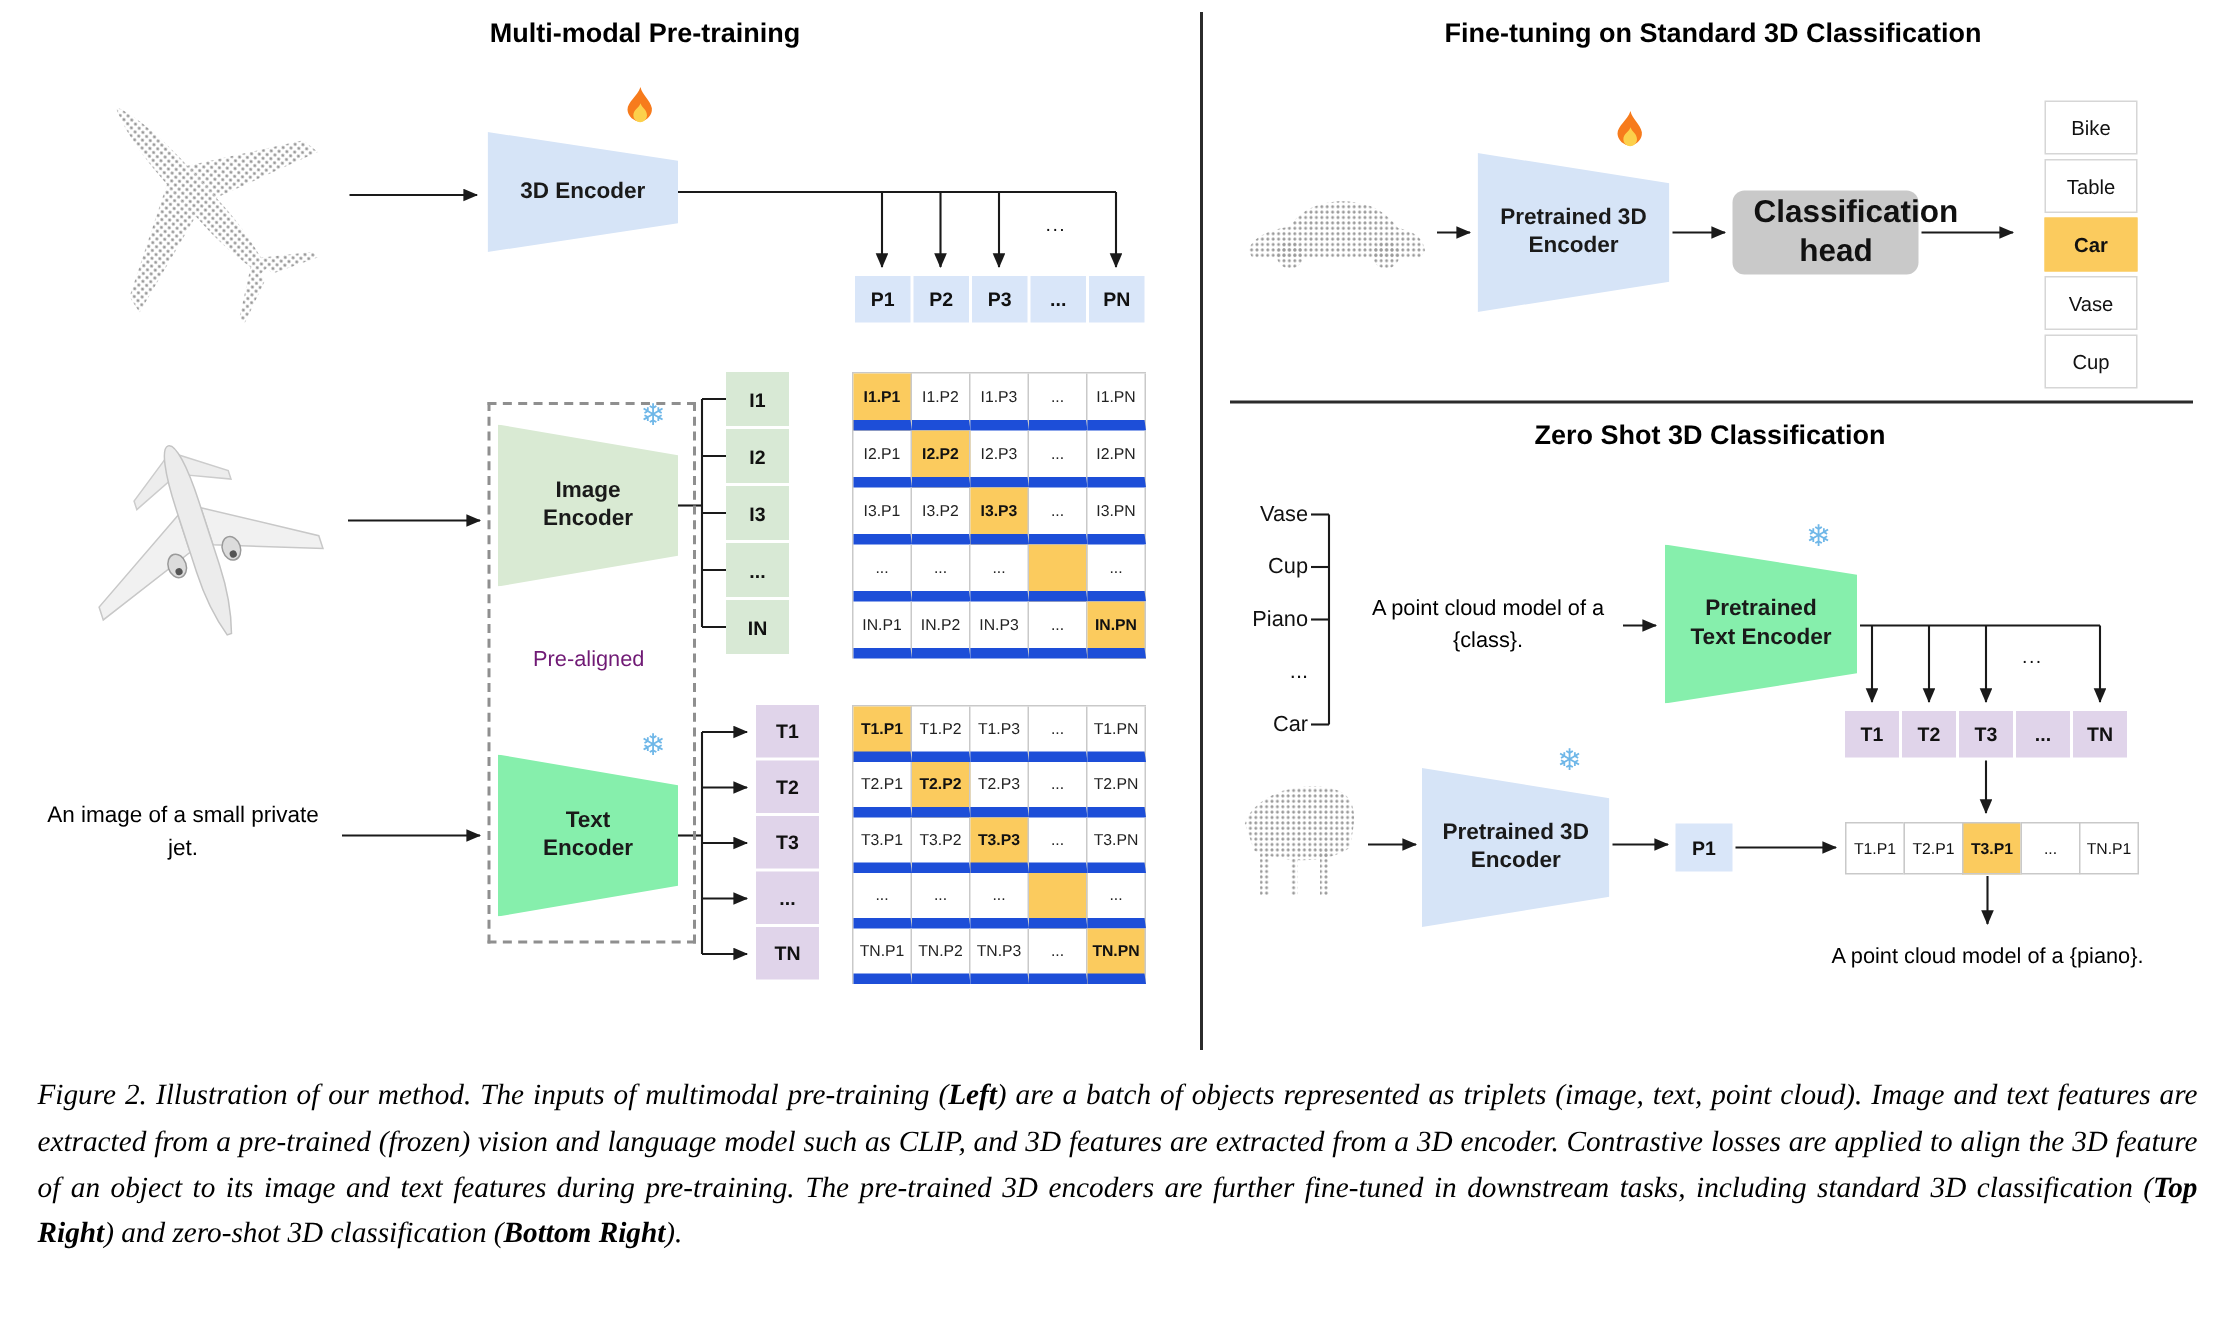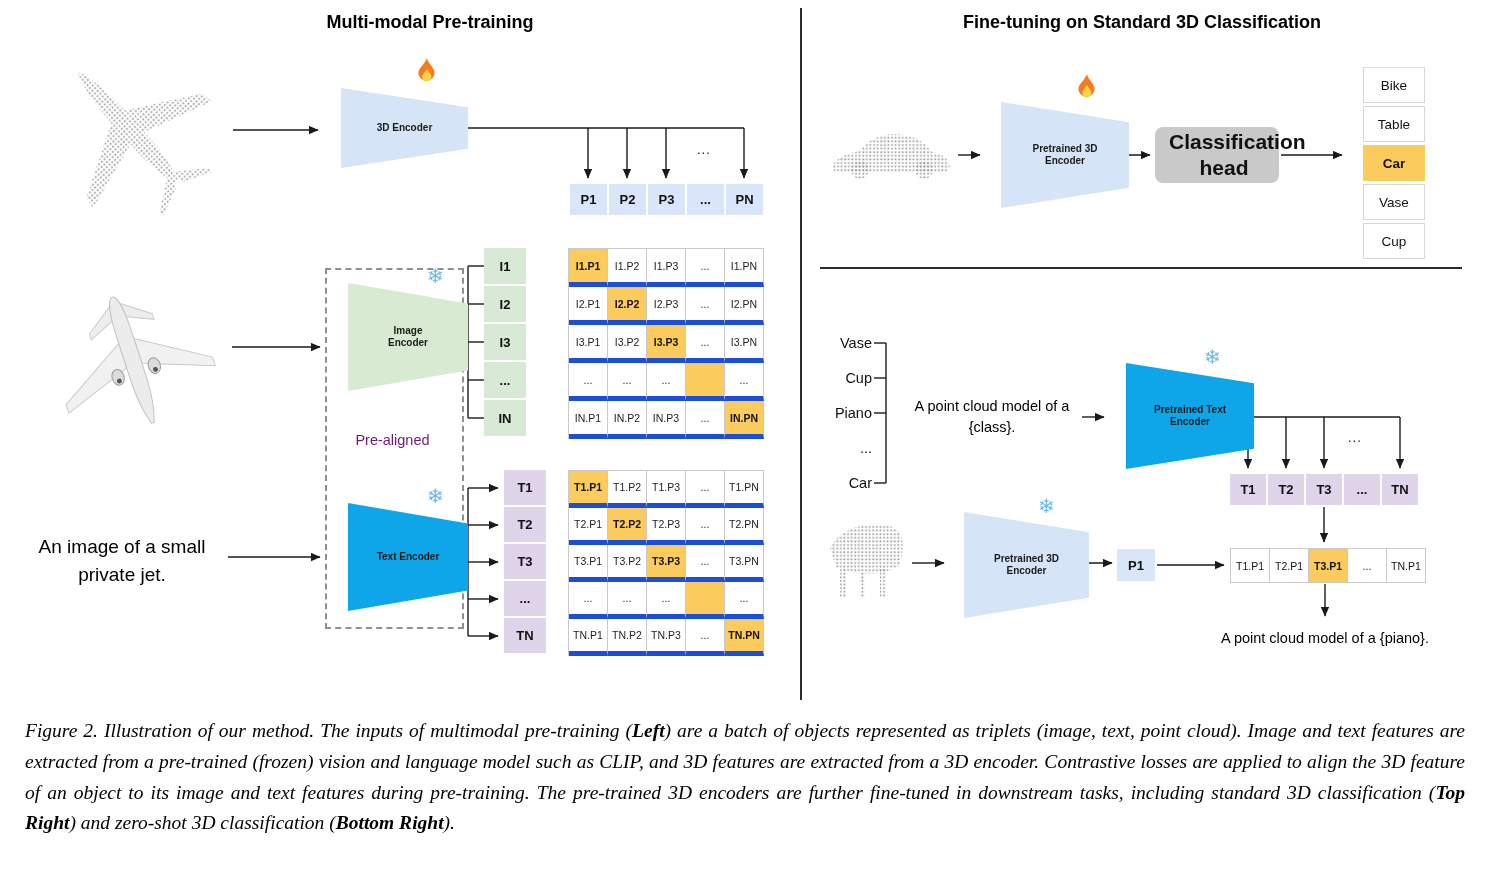--- a/index.html
+++ b/index.html
@@ -5,57 +5,57 @@
   html,body{margin:0;padding:0;}
   body{
     width:1490px;height:888px;background:#ffffff;
     font-family:"Liberation Sans",sans-serif;color:#111;
     position:relative;overflow:hidden;
   }
   .abs{position:absolute;}
   .title{font-weight:bold;font-size:18px;text-align:center;color:#000;}
   
   .trap{display:flex;align-items:center;justify-content:center;text-align:center;
-        font-weight:bold;font-size:10px;line-height:1.25;color:#1a1a1a;margin-left:16px;}
+        font-weight:bold;font-size:15px;line-height:1.25;color:#1a1a1a;}
   .clip-a{clip-path:polygon(0 0,100% 24%,100% 76%,0 100%);}
   .clip-b{clip-path:polygon(0 0,100% 19%,100% 81%,0 100%);}
   .enc-blue{background:#d6e4f7;}
   .enc-green{background:#d9ead3;}
-  .enc-purple{background:#0ea5e9;}
+  .enc-purple{background:#86efac;}
   
   .cellrow{display:flex;flex-direction:row;gap:2px;}
   .cellcol{display:flex;flex-direction:column;gap:2px;}
   .cell{display:flex;align-items:center;justify-content:center;font-weight:bold;font-size:13px;}
   .p-cell{width:37px;height:31px;background:#d9e6f9;}
   .i-cell{width:42px;height:36px;background:#d8e9d5;}
   .tl-cell{width:42px;height:35px;background:#e0d4ea;}
   .tr-cell{width:36px;height:31px;background:#e0d4ea;}
   
   .matrix{display:grid;border-top:1px solid #c9c9c9;border-left:1px solid #c9c9c9;background:#fff;}
   #i-matrix{grid-template-columns:repeat(5,39px);grid-auto-rows:38px;}
   #t-matrix{grid-template-columns:repeat(5,39px);grid-auto-rows:37px;}
   .mcell{display:flex;align-items:center;justify-content:center;font-size:10.5px;color:#222;
-         border-right:1px solid #c9c9c9;border-bottom:5px solid #1d4ed8;}
+         border-right:1px solid #c9c9c9;border-bottom:7px solid #1d4ed8;}
   .hl{background:#fbcb5e !important;font-weight:bold;color:#111;}
   
   #class-list{display:flex;flex-direction:column;gap:3px;}
   .class-cell{width:60px;height:34px;background:#fff;border:1px solid #d6d6d6;
               display:flex;align-items:center;justify-content:center;font-size:13.5px;}
   .class-cell.hl{border-color:#fbcb5e;}
   
   #zs-classes{display:flex;flex-direction:column;align-items:flex-end;gap:13px;}
   .zs-class{font-size:14.5px;height:22px;display:flex;align-items:center;}
   #result-row{display:flex;}
   .rcell{width:38px;height:33px;background:#fff;border:1px solid #c9c9c9;margin-left:-1px;
          display:flex;align-items:center;justify-content:center;font-size:10.5px;}
   .rcell:first-child{margin-left:0;}
   .p1-cell{width:38px;height:32px;background:#d9e6f9;display:flex;align-items:center;
            justify-content:center;font-weight:bold;font-size:13px;}
   .prompt{font-size:14.5px;text-align:center;line-height:1.45;color:#000;}
-  .io-text{font-size:19px;text-align:center;line-height:1.45;color:#000;}
+  .io-text{font-size:15px;text-align:center;line-height:1.45;color:#000;}
   .pre-aligned{font-size:14.5px;text-align:center;color:#701a75;}
   .snow{font-family:"DejaVu Sans",sans-serif;font-size:20px;color:#6fb7e8;line-height:1;}
   .ell{font-size:13px;color:#111;letter-spacing:1px;}
   .dash-box{border:2px dashed #8f8f8f;}
   .divider-v{width:1.5px;background:#2b2b2b;}
   .divider-h{height:1.5px;background:#2b2b2b;}
   #caption{position:absolute;top:716px;left:25px;width:1440px;
            font-family:"Liberation Serif",serif;font-size:19.5px;line-height:1.58;
            color:#000;text-align:justify;font-style:italic;}
   #caption .b{font-weight:bold;}
@@ -303,20 +303,21 @@
   </div>
 
   <div class="abs" id="class-list" style="left:1347px;top:67px;padding-left:16px;">
       <div class="class-cell">Bike</div>
       <div class="class-cell">Table</div>
       <div class="class-cell hl">Car</div>
       <div class="class-cell">Vase</div>
       <div class="class-cell">Cup</div>
     </div>
 
+  <div class="abs title" style="left:890px;top:280px;width:500px;">Zero Shot 3D Classification</div>
 
   <div class="abs" id="zs-classes" style="left:822px;top:332px;width:50px;">
       <div class="zs-class">Vase</div>
       <div class="zs-class">Cup</div>
       <div class="zs-class">Piano</div>
       <div class="zs-class">...</div>
       <div class="zs-class">Car</div>
     </div>
 
   <div class="abs prompt" style="left:902px;top:396px;width:180px;">A point cloud model of a {class}.</div>

